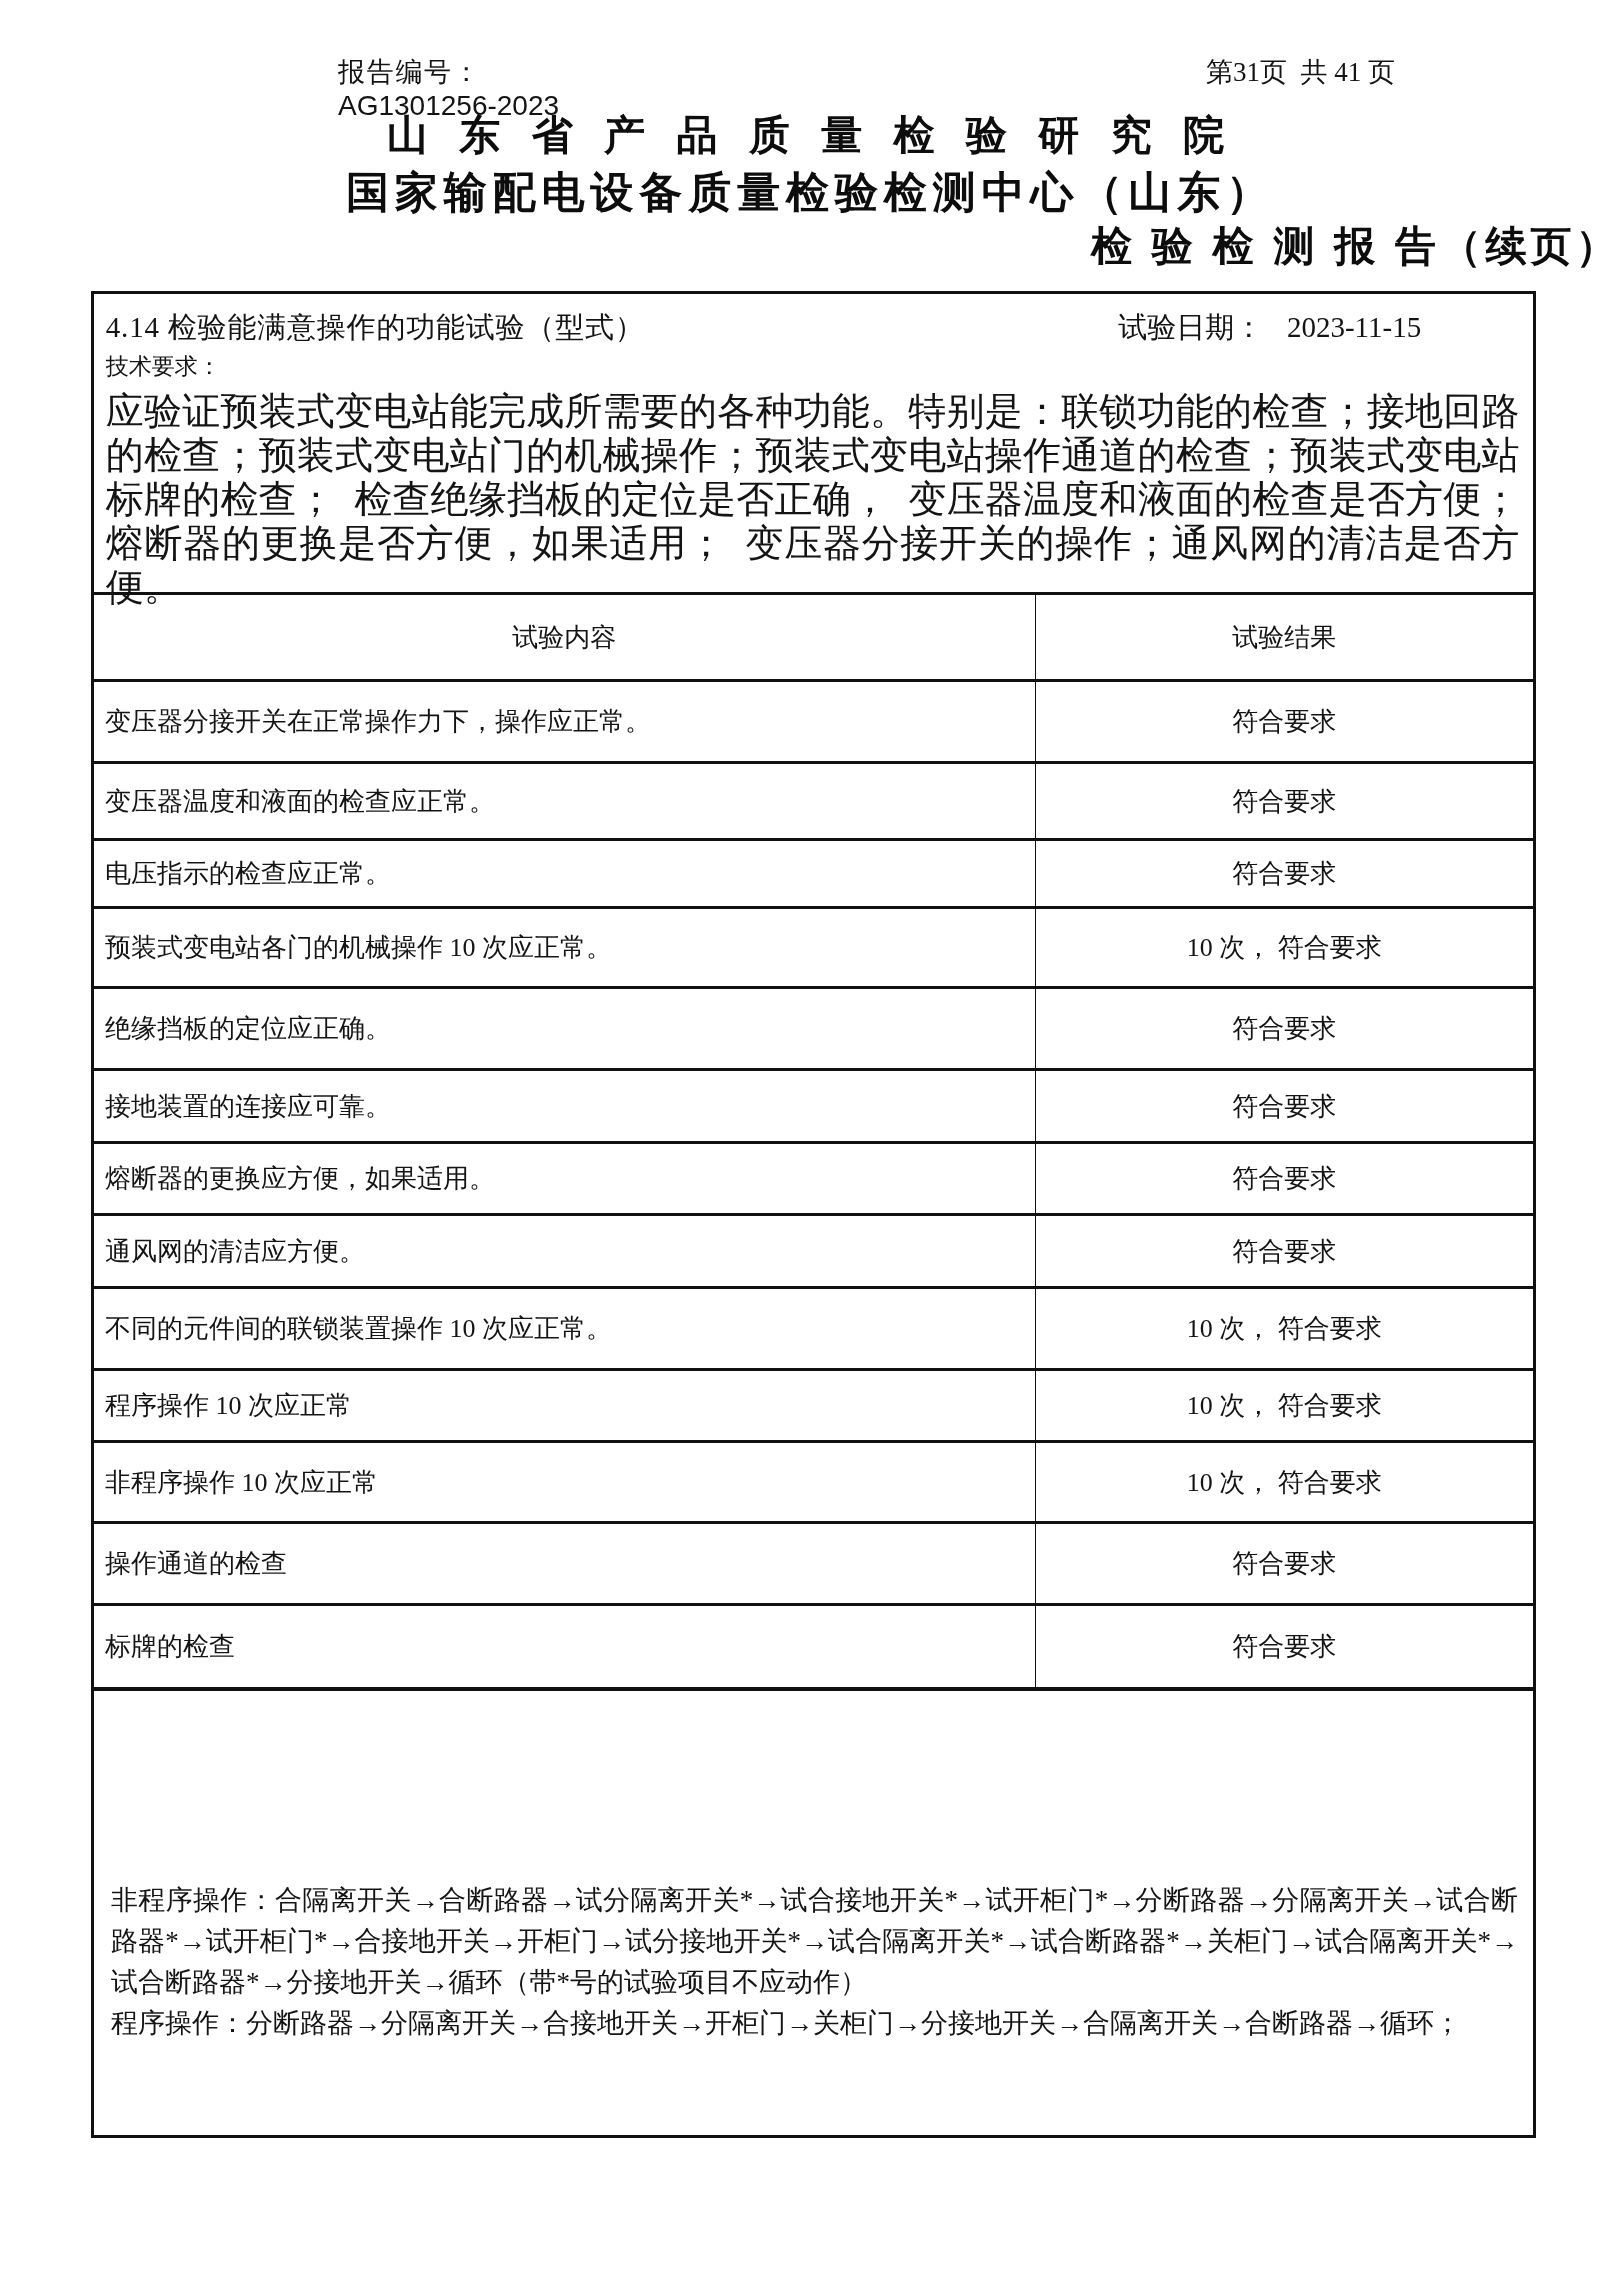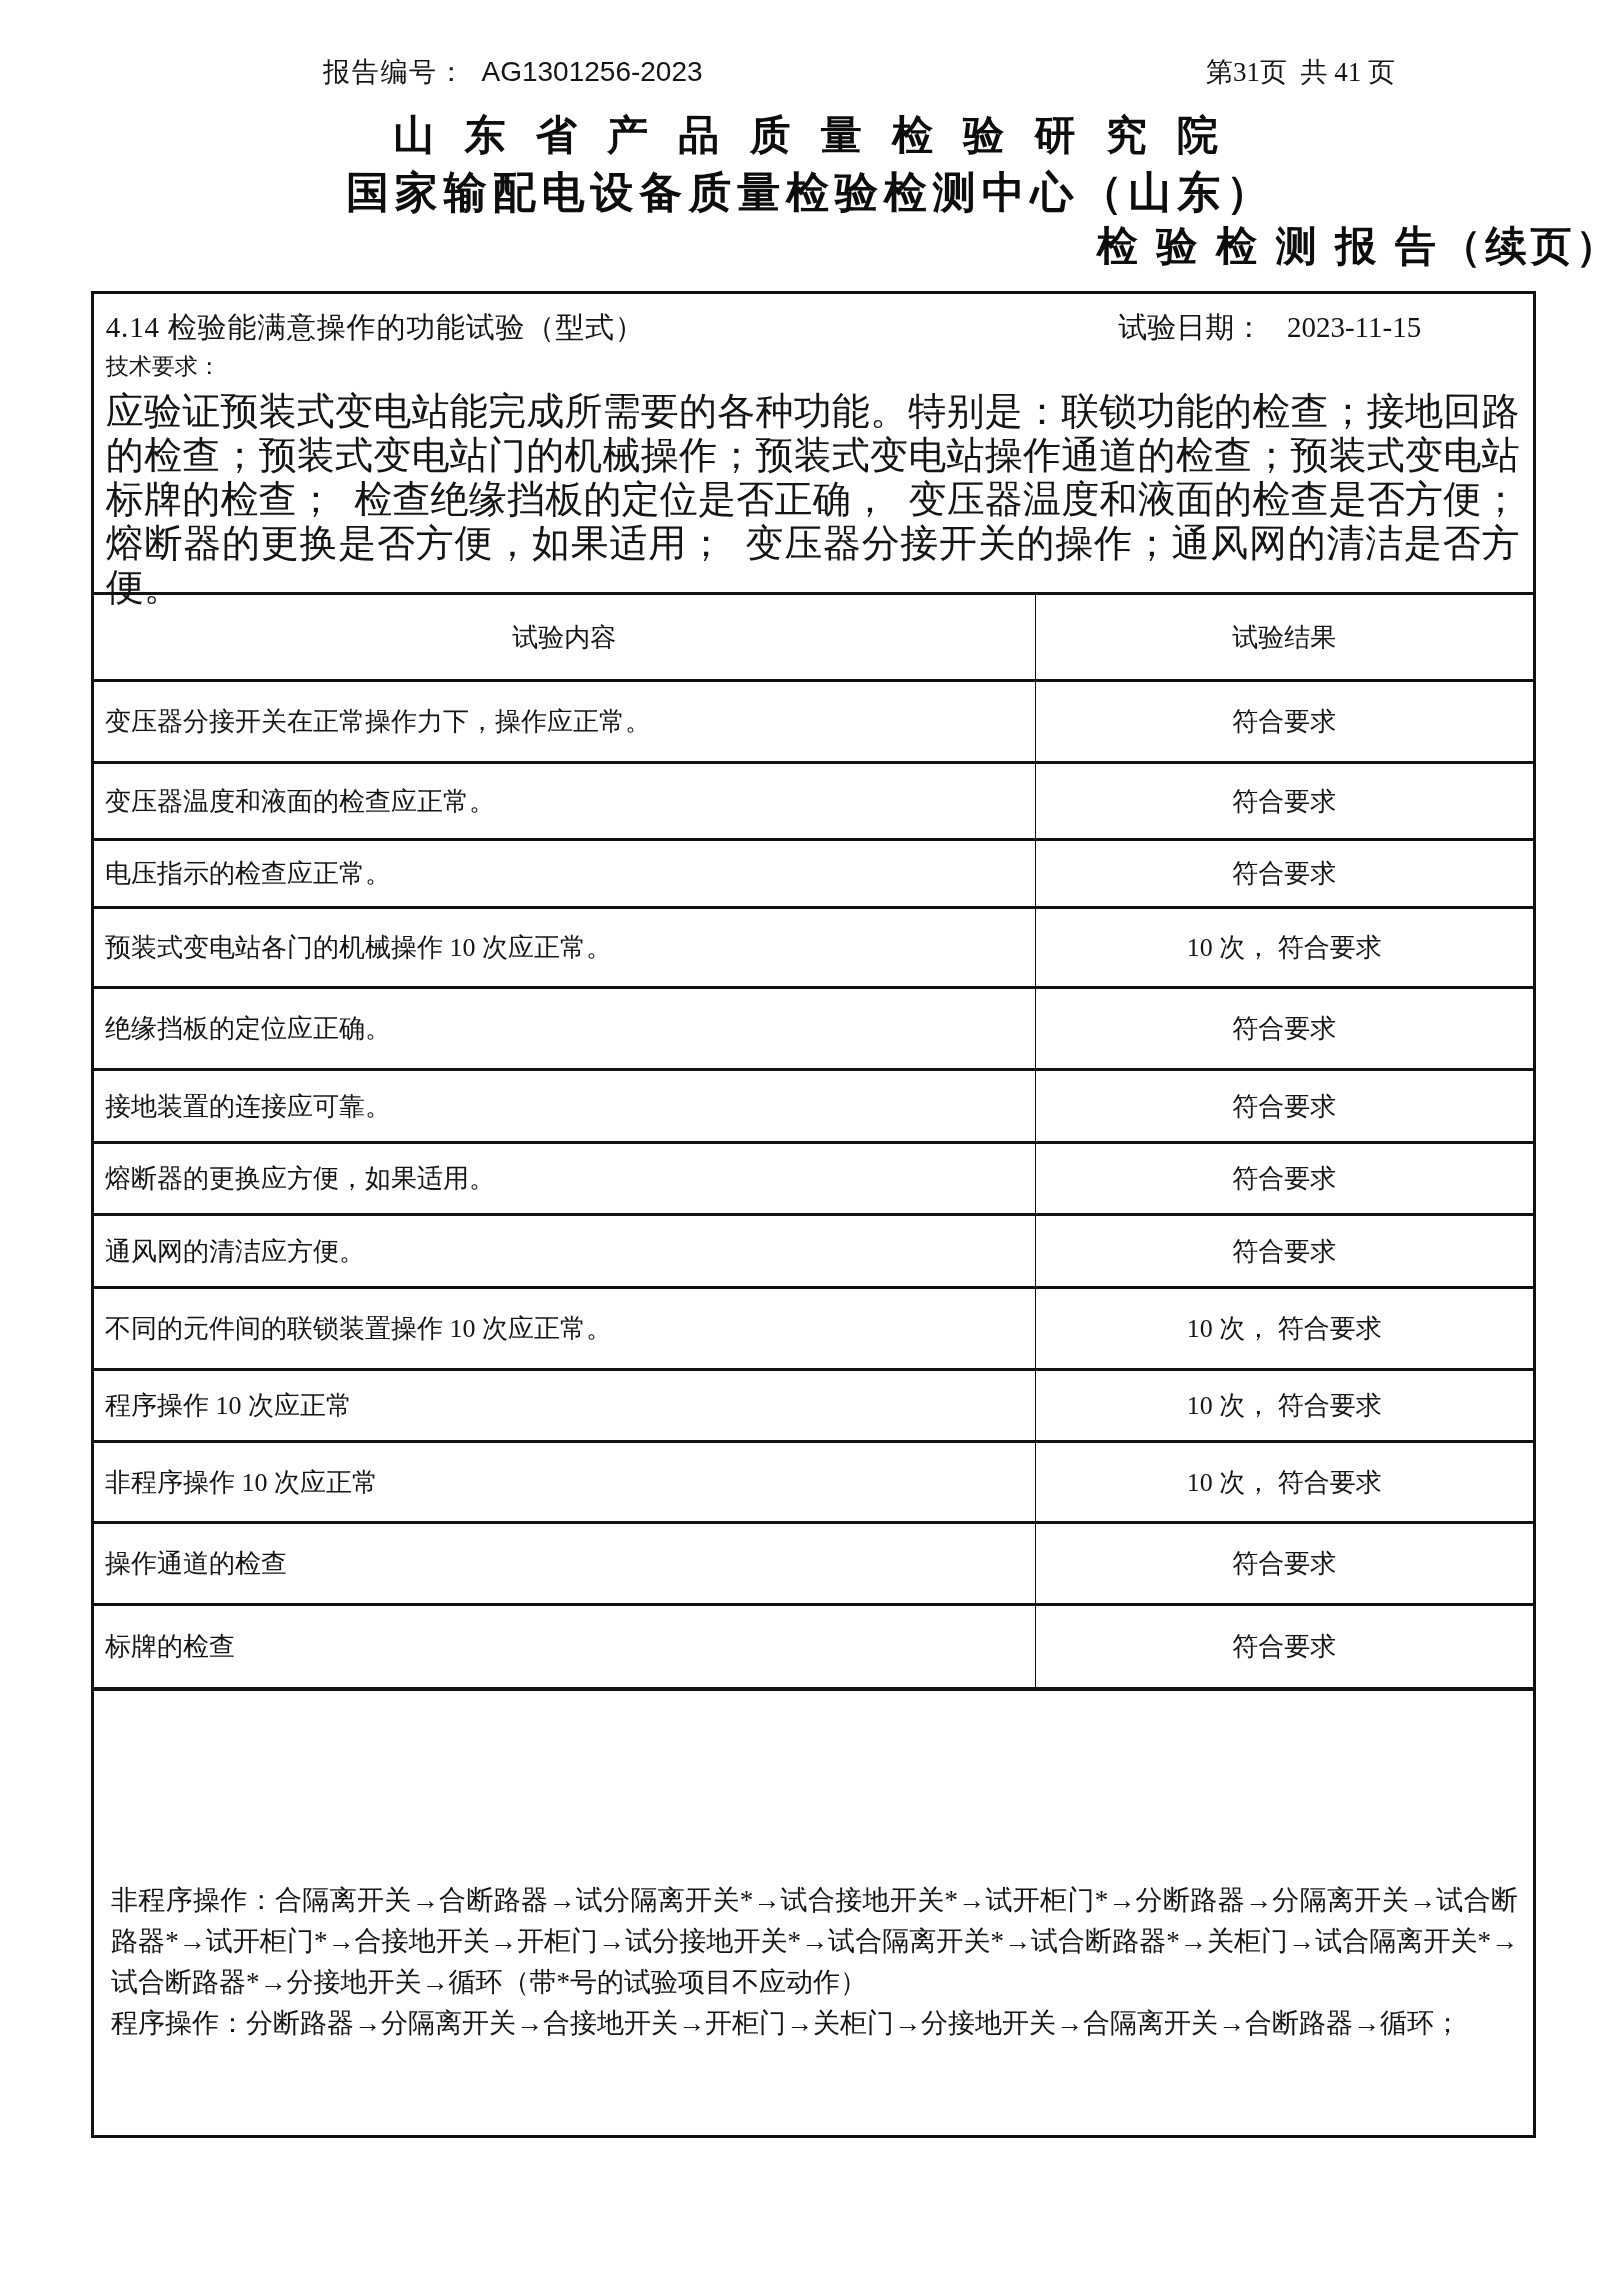--- a/index.html
+++ b/index.html
@@ -7,31 +7,31 @@
     width:1621px;height:2284px;background:#ffffff;color:#141414;
     font-family:"Liberation Serif","DejaVu Serif",serif;
     position:relative;overflow:hidden;
   }
   
   .page-header{
     position:absolute;top:54px;left:323px;right:226px;
     display:flex;justify-content:space-between;align-items:baseline;
     font-size:27px;
   }
-  .report-no-group{display:flex;align-items:baseline;}
+  .report-no-group{display:flex;align-items:baseline;flex-direction:column;}
   .report-no-label{letter-spacing:1.7px;}
   .report-no-value{
     font-family:"Liberation Sans","DejaVu Sans",sans-serif;
     font-size:28px;margin-left:15px;font-weight:500;
   }
   .page-info{white-space:pre;font-size:27px;}
   
   .title{
     position:absolute;left:0;width:100%;text-align:center;
-    font-family:Liberation Serif, serif;
+    font-family:Liberation Sans, sans-serif;
     font-weight:bold;color:#0d0d0d;white-space:pre;
   }
   .title-1{top:108px;font-size:41px;letter-spacing:10px;}
   .title-2{top:164px;font-size:43px;letter-spacing:5.9px;}
   .title-3{top:219px;font-size:41px;letter-spacing:4.2px;text-align:right;}
   
   .main-box{
     position:absolute;left:91px;top:291px;width:1439px;height:1841px;
     border:3.4px solid #111;
   }

